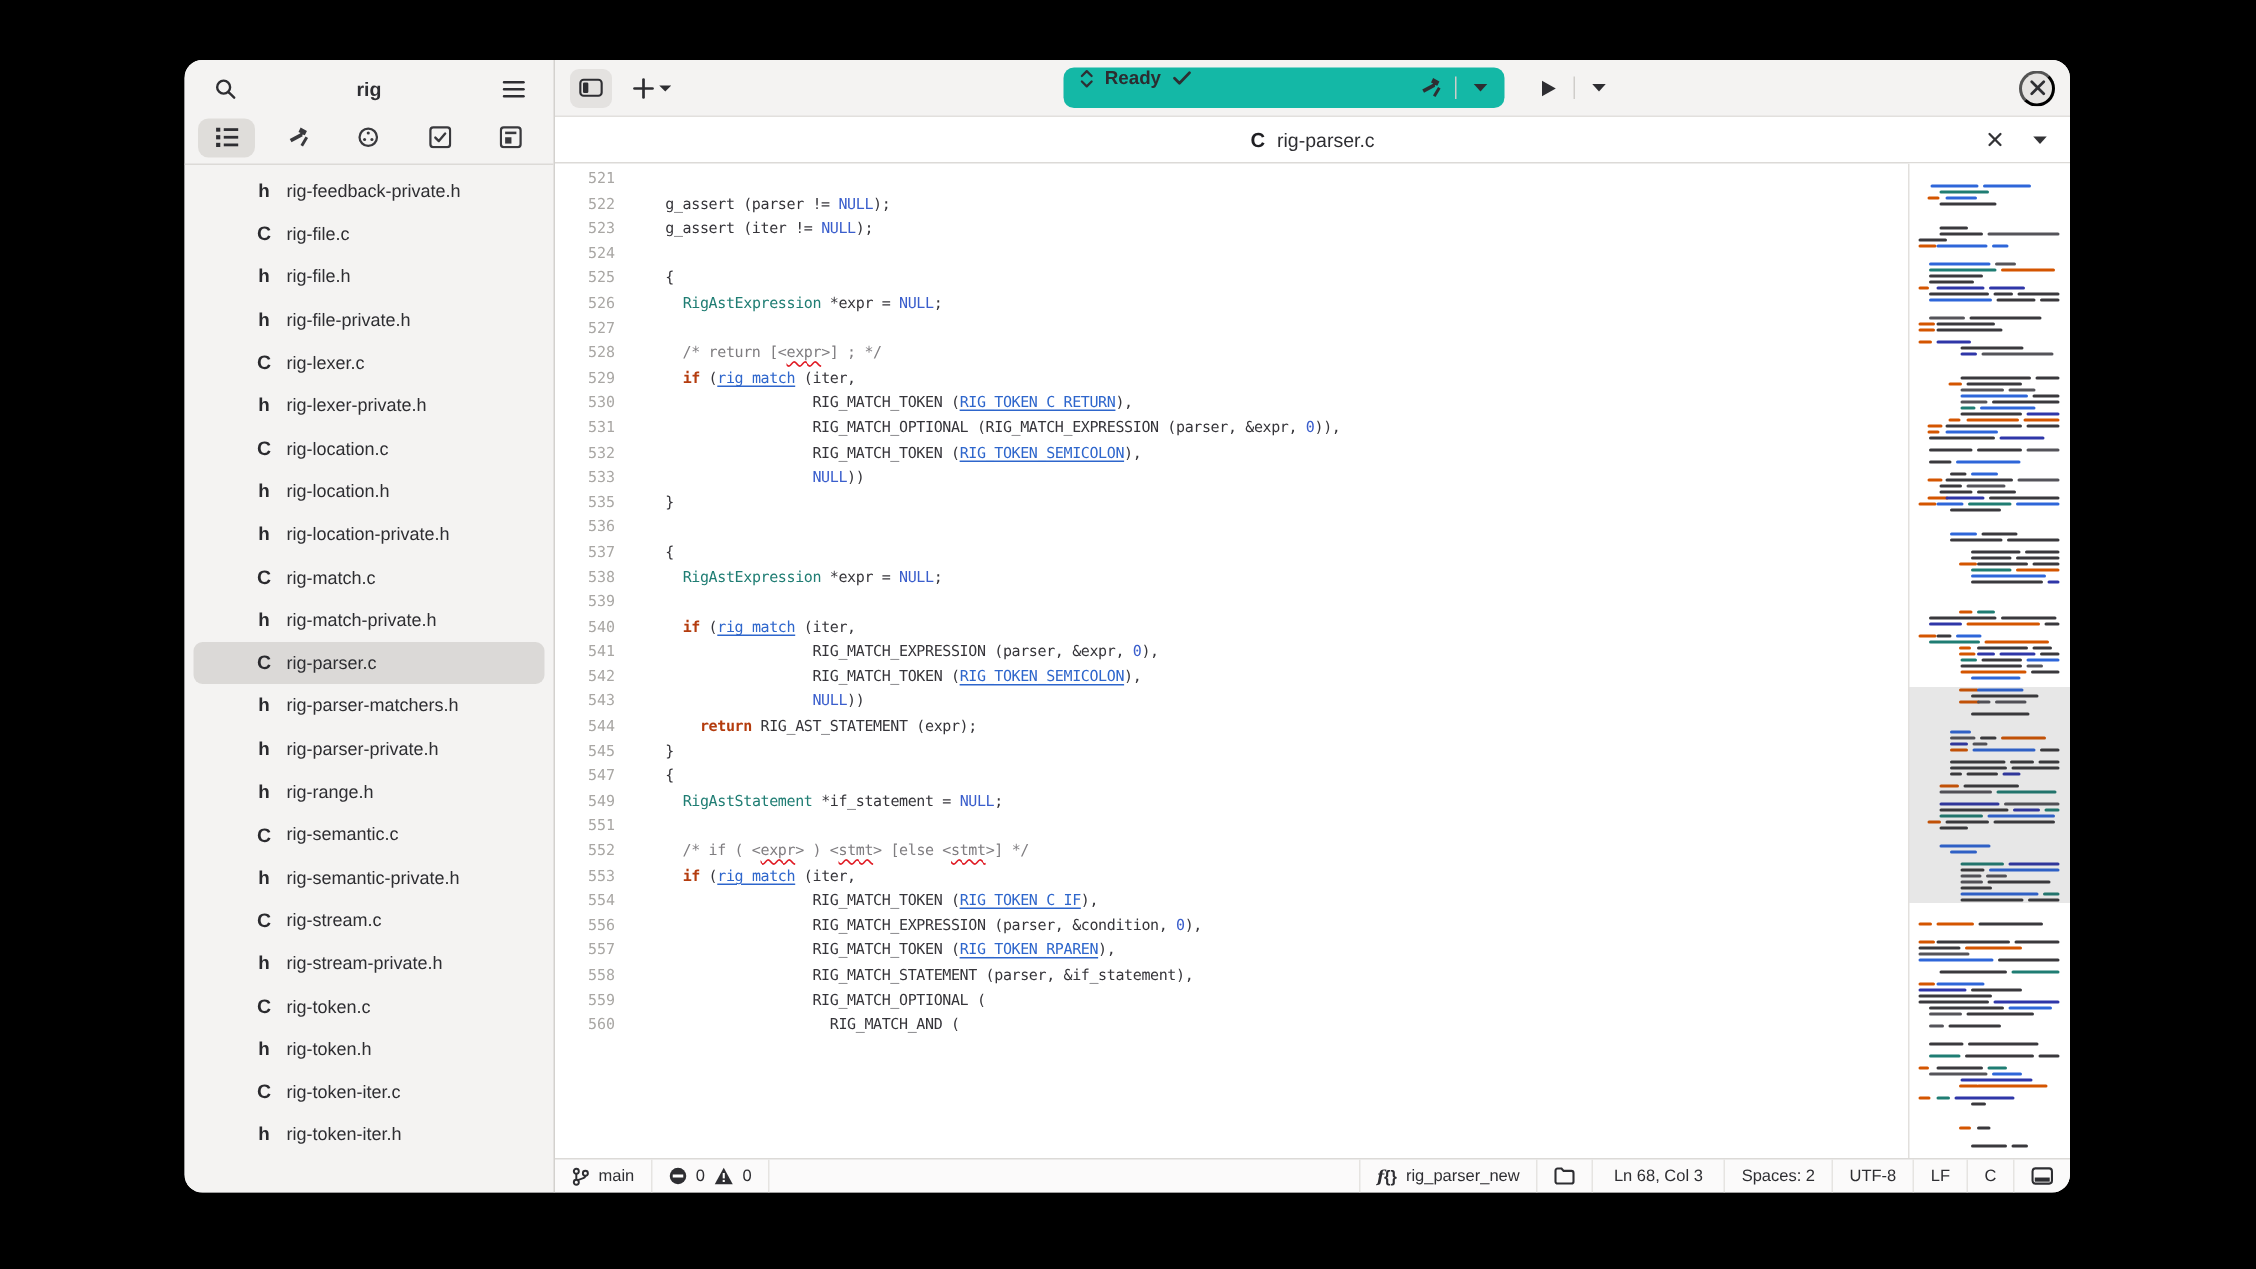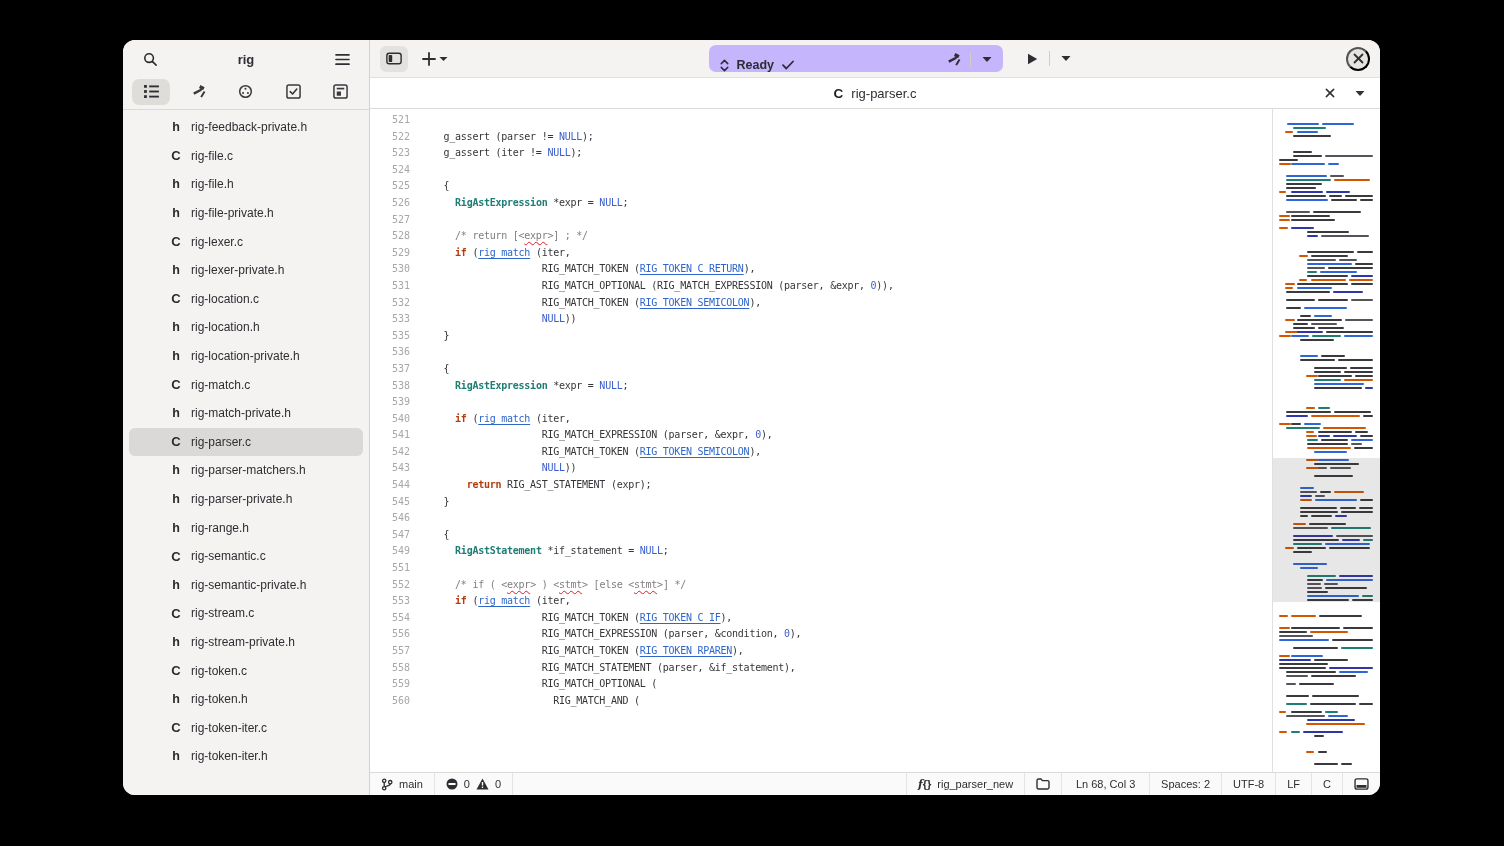--- a/index.html
+++ b/index.html
@@ -37,22 +37,22 @@
   .filter-bar input::placeholder { color:#8f8d8a; }
 
   
   .main { flex:1; display:flex; flex-direction:column; min-width:0; }
   .hdr { height:38px; background:#f4f3f2; border-bottom:1px solid #e2e0dd;
     display:flex; align-items:center; padding:0 10px; }
   .hdr-left { display:flex; align-items:center; gap:10px; }
   .toggle-btn { background:#e4e2e0; }
   .newtab { display:flex; align-items:center; gap:3px; color:#2e2e32; }
   .spacer { flex:1; }
-  .omnibar { width:294px; height:27px; background:#c4b5fd; border-radius:7px;
-    display:flex; align-items:flex-end; padding:0 2px 0 11px;gap:22px; }
+  .omnibar { width:294px; height:27px; background:#14b8a6; border-radius:7px;
+    display:flex; align-items:flex-start; padding:0 2px 0 11px;gap:22px; }
   .omni-status { display:flex; align-items:center; gap:8px; }
   .omni-label { font-size:12.5px; font-weight:600; color:#2c2c30; }
   .omni-right { margin-left:auto; display:flex; align-items:center; }
   .vsep { width:1px; height:15px; background:#cfcdca; margin:0 2px; }
   .run-group { display:flex; align-items:center; margin-left:16px; }
   .close-win { width:24px; height:24px; border-radius:50%; background:#e6e4e2;
     display:flex; align-items:center; justify-content:center; color:#2e2e32; margin-left:10px; }
 
   .tabbar { height:31px; background:#ffffff; border-bottom:1px solid #dcdad7;
     position:relative; display:flex; align-items:center; }
@@ -65,21 +65,21 @@
 
   .editor-wrap { flex:1; display:flex; min-height:0; }
   .code-area { flex:1; overflow:hidden; padding-top:3px; background:#fff; }
   .code-line { display:flex; height:16.6px; line-height:16.6px; white-space:pre; }
   .gutter { width:40px; text-align:right; font:10px/16.6px "DejaVu Sans Mono",monospace;
     color:#a9a7a4; flex:none; }
   .code-text { font:10px/16.6px "DejaVu Sans Mono",monospace; letter-spacing:-0.25px;
     color:#36353a; padding-left:22px; }
   .tok-p { color:#36353a; }
   .tok-k { color:#b43c0e; font-weight:bold; }
-  .tok-t { color:#1f7d73; font-weight:bold; }
+  .tok-t { color:#1f7d73; font-weight:normal; }
   .tok-c { color:#3a5ecc; }
   .tok-l { color:#2e66cc; text-decoration:underline; text-decoration-thickness:1px; text-underline-offset:2px; }
   .tok-m { color:#7f7d80; }
   .tok-s { color:#7f7d80; text-decoration:underline wavy #e01b24 1px; text-underline-offset:2px; }
 
   .minimap { width:108px; flex:none; position:relative; border-left:1px solid #e2e0dd; background:#fff; }
   .mm-bar { position:absolute; height:2px; border-radius:1px; }
   .mm-viewport { position:absolute; left:0; right:0; background:rgba(60,60,60,.12); }
 
   .statusbar { height:23px; background:#fbfafa; border-top:1px solid #dcdad7;
@@ -381,21 +381,20 @@
           <div class="code-line"><span class="gutter">536</span><span class="code-text"></span></div>
           <div class="code-line"><span class="gutter">537</span><span class="code-text"><span class="tok-p">  {</span></span></div>
           <div class="code-line"><span class="gutter">538</span><span class="code-text"><span class="tok-p">    </span><span class="tok-t">RigAstExpression</span><span class="tok-p"> *expr = </span><span class="tok-c">NULL</span><span class="tok-p">;</span></span></div>
           <div class="code-line"><span class="gutter">539</span><span class="code-text"></span></div>
           <div class="code-line"><span class="gutter">540</span><span class="code-text"><span class="tok-p">    </span><span class="tok-k">if</span><span class="tok-p"> (</span><span class="tok-l">rig_match</span><span class="tok-p"> (iter,</span></span></div>
           <div class="code-line"><span class="gutter">541</span><span class="code-text"><span class="tok-p">                   RIG_MATCH_EXPRESSION (parser, &amp;expr, </span><span class="tok-c">0</span><span class="tok-p">),</span></span></div>
           <div class="code-line"><span class="gutter">542</span><span class="code-text"><span class="tok-p">                   RIG_MATCH_TOKEN (</span><span class="tok-l">RIG_TOKEN_SEMICOLON</span><span class="tok-p">),</span></span></div>
           <div class="code-line"><span class="gutter">543</span><span class="code-text"><span class="tok-p">                   </span><span class="tok-c">NULL</span><span class="tok-p">))</span></span></div>
           <div class="code-line"><span class="gutter">544</span><span class="code-text"><span class="tok-p">      </span><span class="tok-k">return</span><span class="tok-p"> RIG_AST_STATEMENT (expr);</span></span></div>
           <div class="code-line"><span class="gutter">545</span><span class="code-text"><span class="tok-p">  }</span></span></div>
-          <div class="code-line"><span class="gutter">546</span><span class="code-text"></span></div>
           <div class="code-line"><span class="gutter">547</span><span class="code-text"><span class="tok-p">  {</span></span></div>
           <div class="code-line"><span class="gutter">549</span><span class="code-text"><span class="tok-p">    </span><span class="tok-t">RigAstStatement</span><span class="tok-p"> *if_statement = </span><span class="tok-c">NULL</span><span class="tok-p">;</span></span></div>
           <div class="code-line"><span class="gutter">551</span><span class="code-text"></span></div>
           <div class="code-line"><span class="gutter">552</span><span class="code-text"><span class="tok-m">    /* if ( &lt;</span><span class="tok-s">expr</span><span class="tok-m">&gt; ) &lt;</span><span class="tok-s">stmt</span><span class="tok-m">&gt; [else &lt;</span><span class="tok-s">stmt</span><span class="tok-m">&gt;] */</span></span></div>
           <div class="code-line"><span class="gutter">553</span><span class="code-text"><span class="tok-p">    </span><span class="tok-k">if</span><span class="tok-p"> (</span><span class="tok-l">rig_match</span><span class="tok-p"> (iter,</span></span></div>
           <div class="code-line"><span class="gutter">554</span><span class="code-text"><span class="tok-p">                   RIG_MATCH_TOKEN (</span><span class="tok-l">RIG_TOKEN_C_IF</span><span class="tok-p">),</span></span></div>
           <div class="code-line"><span class="gutter">556</span><span class="code-text"><span class="tok-p">                   RIG_MATCH_EXPRESSION (parser, &amp;condition, </span><span class="tok-c">0</span><span class="tok-p">),</span></span></div>
           <div class="code-line"><span class="gutter">557</span><span class="code-text"><span class="tok-p">                   RIG_MATCH_TOKEN (</span><span class="tok-l">RIG_TOKEN_RPAREN</span><span class="tok-p">),</span></span></div>
           <div class="code-line"><span class="gutter">558</span><span class="code-text"><span class="tok-p">                   RIG_MATCH_STATEMENT (parser, &amp;if_statement),</span></span></div>
           <div class="code-line"><span class="gutter">559</span><span class="code-text"><span class="tok-p">                   RIG_MATCH_OPTIONAL (</span></span></div>

